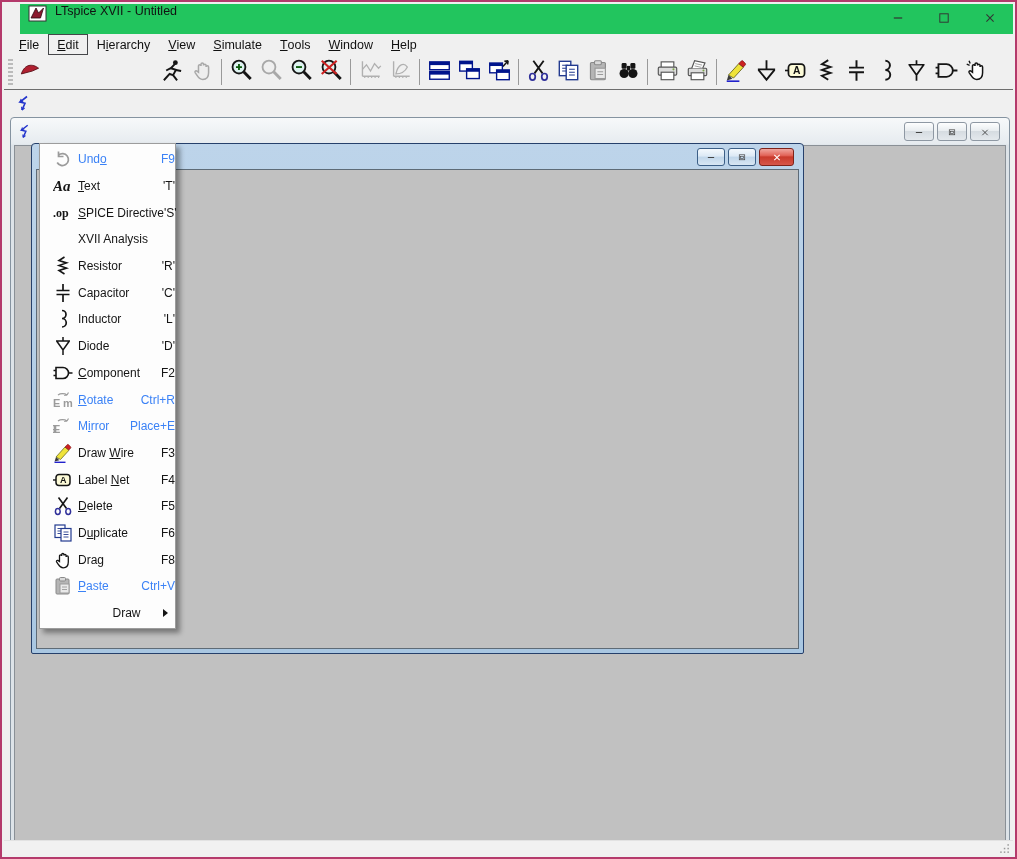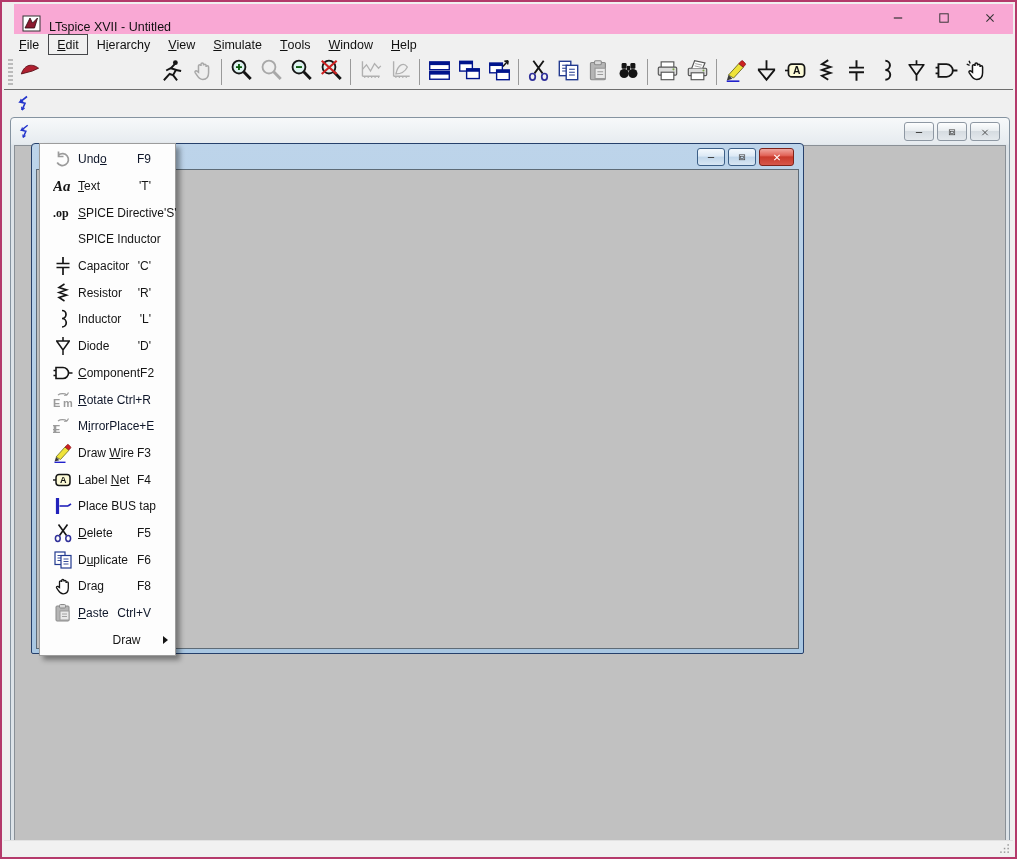--- a/index.html
+++ b/index.html
@@ -4,21 +4,21 @@
 <style>
   html,body{margin:0;padding:0;}
   body{
     width:1017px;height:859px;position:relative;overflow:hidden;
     font-family:"Liberation Sans","DejaVu Sans",sans-serif;
     background:#fff;
   }
   #frame{position:absolute;inset:0;border:2px solid #b43a6b;box-sizing:border-box;background:#f0f0f0;}
 
   
-  #titlebar{position:absolute;left:12px;top:2px;right:2px;height:30px;background:#f9a8d4;display:flex;align-items:flex-end;}
+  #titlebar{position:absolute;left:18px;top:2px;right:2px;height:30px;background:#22c55e;display:flex;align-items:flex-start;}
   #app-logo{width:20px;height:20px;margin-left:8px;flex:0 0 auto;}
   #app-title{font-size:12.5px;color:#111;margin-left:7px;flex:1 1 auto;white-space:nowrap;}
   #win-controls{display:flex;height:100%;}
   .win-ctl{width:46px;height:100%;display:flex;align-items:center;justify-content:center;}
   .win-ctl svg{width:12px;height:12px;}
 
   
   #menubar{position:absolute;left:2px;top:32px;right:2px;height:21px;background:#f0f0f0;display:flex;align-items:stretch;padding-left:6px;box-sizing:border-box;}
   .mb-item{padding:0 8px;display:flex;align-items:center;font-size:12.5px;color:#111;border:1px solid transparent;}
   .mb-item.active{border:1px solid #46474a;}
@@ -60,26 +60,26 @@
     background:linear-gradient(#f0a59e,#e2655a 40%,#c93a2c 50%,#d6564a);}
   .aw-btn:last-child{margin-right:6px;}
   .aw-btn svg{width:10px;height:9px;}
   #front-client{position:absolute;left:4px;right:4px;top:25px;bottom:4px;background:#c1c1c1;border:1px solid #5e6b77;box-sizing:border-box;}
 
   
   #edit-menu{position:absolute;left:35px;top:52px;width:137px;background:#fdfdfd;
     border:1px solid #9c9c9c;box-sizing:border-box;padding:2px 0;
     box-shadow:4px 4px 5px rgba(0,0,0,0.38);z-index:50;}
   .em-row{height:26.7px;display:flex;align-items:center;font-size:12px;color:#151515;position:relative;}
-  .em-row.disabled{color:#0f172a;}
+  .em-row.disabled{color:#3b82f6;justify-content:center;}
   .em-icon{width:30px;flex:0 0 auto;display:flex;align-items:center;justify-content:center;margin-left:8px;}
   .em-icon svg{width:20px;height:20px;}
   .em-label{flex:1 1 auto;white-space:nowrap;}
   .em-label u{text-decoration:underline;}
-  .em-shortcut{flex:0 0 auto;padding-right:24px;white-space:nowrap;}
+  .em-shortcut{flex:0 0 auto;padding-right:0;white-space:nowrap;}
   .em-row.submenu .em-label{text-align:center;padding-right:0;}
   .em-arrow{position:absolute;right:7px;top:50%;margin-top:-4px;width:0;height:0;
     border-left:5px solid #151515;border-top:4px solid transparent;border-bottom:4px solid transparent;}
 
   
   #statusbar{position:absolute;left:2px;right:2px;bottom:2px;height:14px;background:#f1f1f1;border-top:1px solid #e2e2e2;}
   #resize-grip{position:absolute;right:2px;bottom:2px;width:12px;height:12px;}
 </style>
 </head>
 <body>
@@ -396,39 +396,39 @@
           <span class="em-icon">
             <svg viewBox="0 0 20 20" xmlns="http://www.w3.org/2000/svg">
               <text x="0" y="14" font-size="12" font-family="Liberation Serif,serif" font-weight="bold" fill="#151515">.op</text>
             </svg>
           </span>
           <span class="em-label"><u>S</u>PICE Directive</span>
           <span class="em-shortcut">'S'</span>
         </div>
         <div class="em-row">
           <span class="em-icon"></span>
-          <span class="em-label"><span>SPICE Inductor</span></span>
+          <span class="em-label"><span>XVII Analysis</span></span>
+        </div>
+        <div class="em-row">
+          <span class="em-icon">
+            <svg viewBox="0 0 20 20" xmlns="http://www.w3.org/2000/svg">
+              <path d="M11.5 1 l-5.5 3.5 7.5 2.4 -7.5 2.6 7.5 2.6 -7.5 2.4 5.5 3.5" fill="none" stroke="#151515" stroke-width="1.6"></path>
+            </svg>
+          </span>
+          <span class="em-label"><span>Resistor</span></span>
+          <span class="em-shortcut">'R'</span>
         </div>
         <div class="em-row">
           <span class="em-icon">
             <svg viewBox="0 0 20 20" xmlns="http://www.w3.org/2000/svg">
               <path d="M10 1 v6 M3.5 7.5 h13 M3.5 11.5 h13 M10 12 v7" fill="none" stroke="#151515" stroke-width="1.7"></path>
             </svg>
           </span>
           <span class="em-label"><span>Capacitor</span></span>
           <span class="em-shortcut">'C'</span>
-        </div>
-        <div class="em-row">
-          <span class="em-icon">
-            <svg viewBox="0 0 20 20" xmlns="http://www.w3.org/2000/svg">
-              <path d="M11.5 1 l-5.5 3.5 7.5 2.4 -7.5 2.6 7.5 2.6 -7.5 2.4 5.5 3.5" fill="none" stroke="#151515" stroke-width="1.6"></path>
-            </svg>
-          </span>
-          <span class="em-label"><span>Resistor</span></span>
-          <span class="em-shortcut">'R'</span>
         </div>
         <div class="em-row">
           <span class="em-icon">
             <svg viewBox="0 0 20 20" xmlns="http://www.w3.org/2000/svg">
               <path d="M9 1.5 a3.6 3.6 0 1 1 0 8 a3.6 3.6 0 1 1 0 8.5" fill="none" stroke="#151515" stroke-width="1.7"></path>
             </svg>
           </span>
           <span class="em-label"><span>Inductor</span></span>
           <span class="em-shortcut">'L'</span>
         </div>
@@ -489,30 +489,20 @@
         <div class="em-row">
           <span class="em-icon">
             <svg viewBox="0 0 20 20" xmlns="http://www.w3.org/2000/svg">
               <path d="M0 10 h3" stroke="#151515" stroke-width="1.4" fill="none"></path>
               <rect x="3" y="4.5" width="14" height="11" rx="3" fill="#fdfbd8" stroke="#151515" stroke-width="1.5"></rect>
               <text x="7" y="13.3" font-size="9" font-weight="bold" fill="#151515">A</text>
             </svg>
           </span>
           <span class="em-label">Label <u>N</u>et</span>
           <span class="em-shortcut">F4</span>
-        </div>
-        <div class="em-row">
-          <span class="em-icon">
-            <svg viewBox="0 0 20 20" xmlns="http://www.w3.org/2000/svg">
-              <path d="M4.5 2 v16" stroke="#2222bb" stroke-width="3.2" fill="none"></path>
-              <path d="M6.5 10 h8.5" stroke="#2222bb" stroke-width="1.6" fill="none"></path>
-              <path d="M15 10 l3 -2.2" stroke="#2222bb" stroke-width="1.6" fill="none"></path>
-            </svg>
-          </span>
-          <span class="em-label"><span>Place BUS tap</span></span>
         </div>
         <div class="em-row">
           <span class="em-icon">
             <svg viewBox="0 0 20 20" xmlns="http://www.w3.org/2000/svg">
               <path d="M5.5 1.5 L13.5 12.5 M14.5 1.5 L6.5 12.5" stroke="#151515" stroke-width="1.6" fill="none"></path>
               <ellipse cx="4.8" cy="15.5" rx="2.4" ry="2.9" fill="none" stroke="#30309a" stroke-width="1.5"></ellipse>
               <ellipse cx="15.2" cy="15.5" rx="2.4" ry="2.9" fill="none" stroke="#30309a" stroke-width="1.5"></ellipse>
             </svg>
           </span>
           <span class="em-label"><u>D</u>elete</span>

